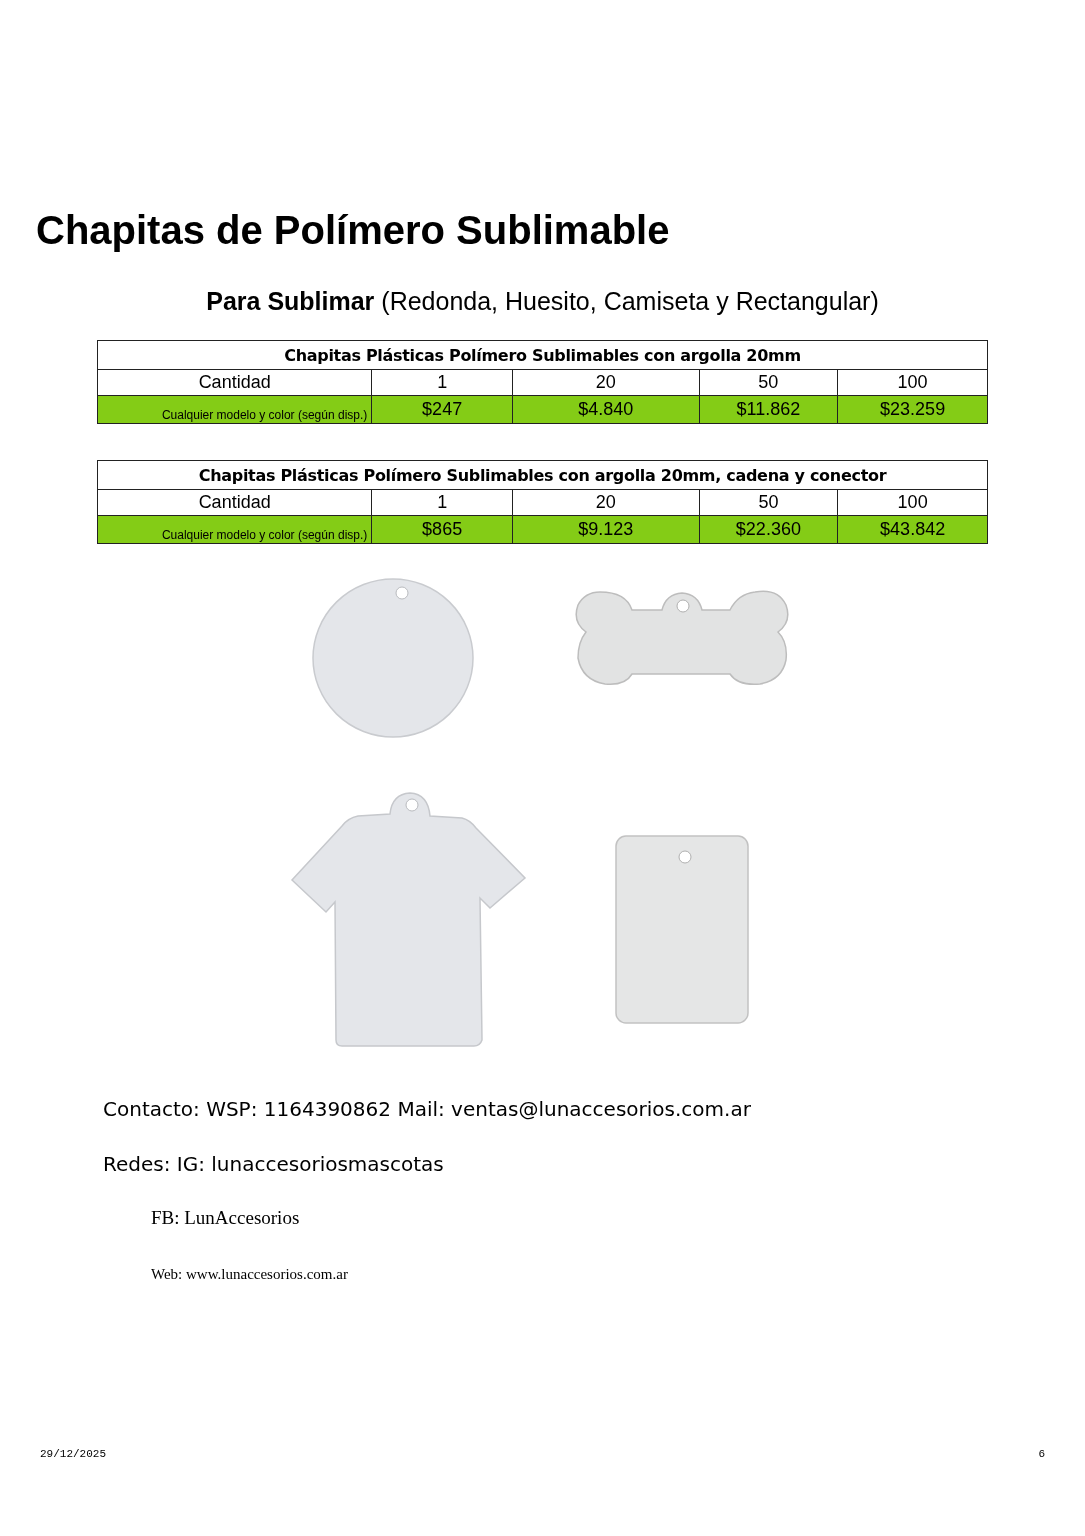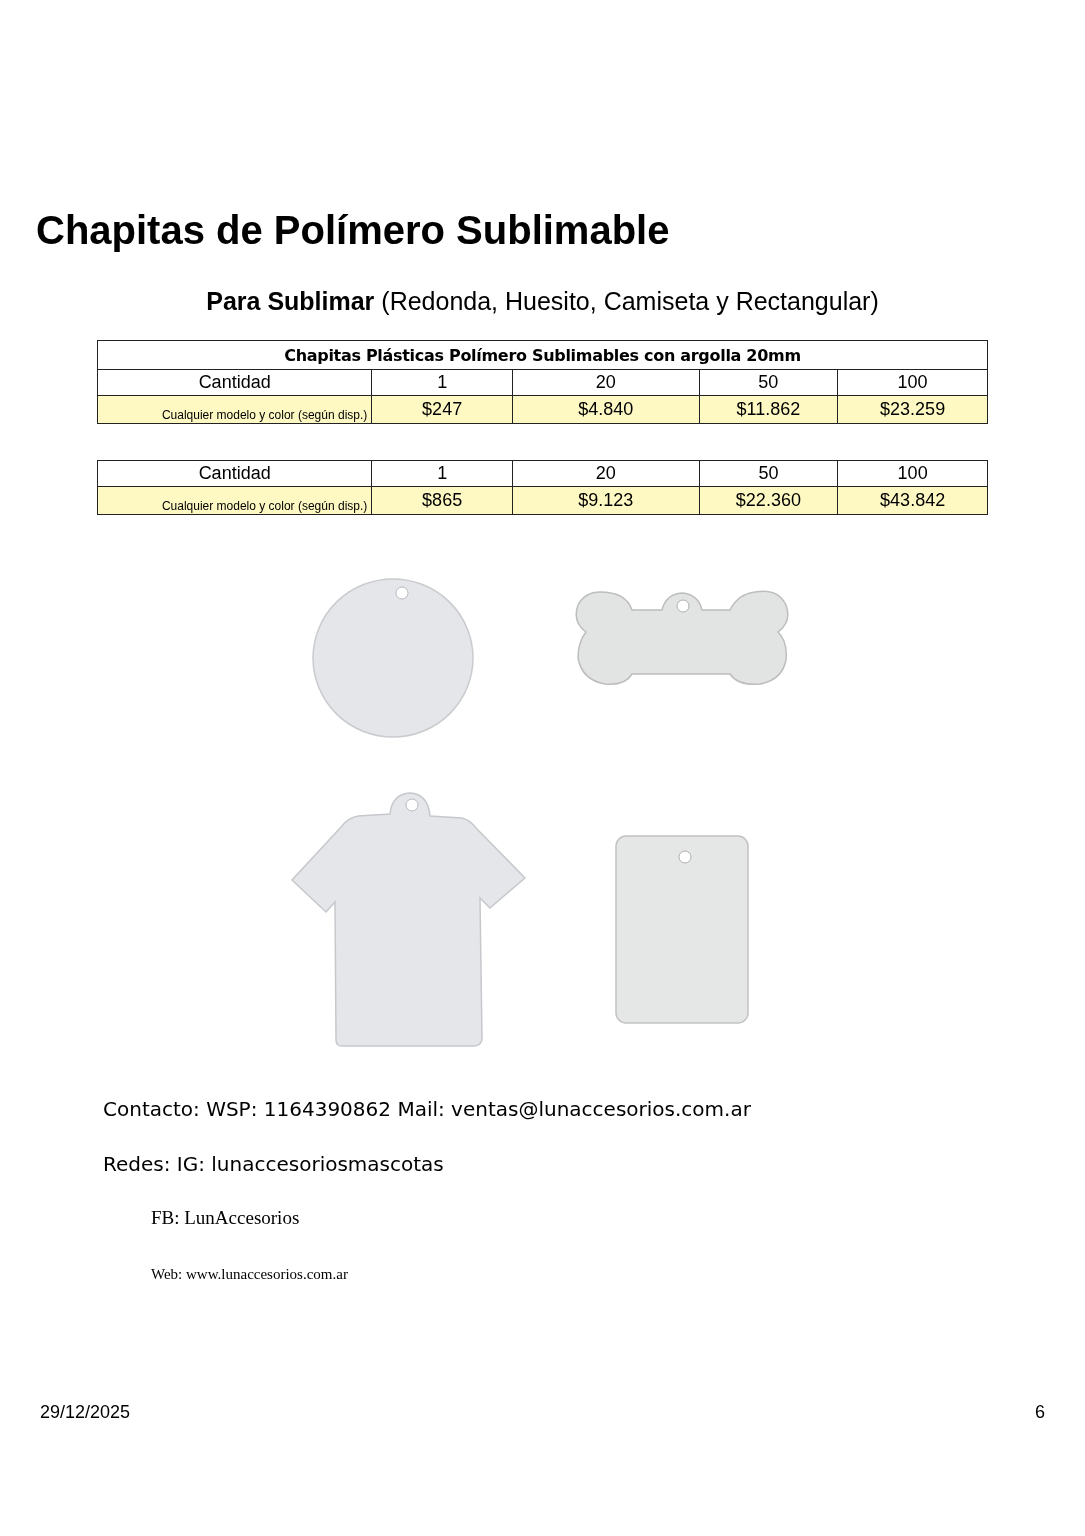--- a/index.html
+++ b/index.html
@@ -16,32 +16,32 @@
   table.price {
     position: absolute; left: 97px; width: 891px; border-collapse: collapse;
     font-family: "Liberation Sans", sans-serif;
   }
   table.price td { border: 1.5px solid #222; padding: 0; text-align: center; }
   table.price td.caption {
     font-family: "DejaVu Sans", sans-serif; font-weight: bold; font-size: 16px; height: 28px;
     letter-spacing: -0.3px;
   }
   table.price tr.qty td { font-size: 18px; height: 25px; }
-  table.price tr.prices td { background: #fef9c3; font-size: 18px; height: 26px; }
+  table.price tr.prices td { background: #84cc16; font-size: 18px; height: 26px; }
   table.price tr.prices td.label { font-size: 12px; text-align: right; padding-right: 4px; vertical-align: bottom; padding-bottom: 1px; }
   .c0 { width: 274px; } .c1 { width: 140px; } .c2 { width: 186px; } .c3 { width: 138px; } .c4 { width: 149px; }
   #t1 { top: 340px; }
   #t2 { top: 460px; }
   .img { position: absolute; }
   .contact {
     position: absolute; left: 103px; font-size: 17px;
   }
   .sans { font-family: "DejaVu Sans", sans-serif; font-size: 20px; }
   .serif { font-family: "Liberation Serif", serif; margin-left: 48px; }
-  .footer { position: absolute; top: 1402px; font-family: Liberation Sans, sans-serif; font-size: 18px; }
+  .footer { position: absolute; top: 1448px; font-family: Liberation Mono, monospace; font-size: 11px; }
 </style>
 </head>
 <body>
 
 <div class="title">Chapitas de Polímero Sublimable</div>
 <div class="subtitle"><b>Para Sublimar</b><span> (Redonda, Huesito, Camiseta y Rectangular)</span></div>
 
 <table class="price" id="t1">
   <tbody>
       <tr>
@@ -59,20 +59,23 @@
     <td>$247</td>
     <td>$4.840</td>
     <td>$11.862</td>
     <td>$23.259</td>
   </tr>
 </tbody>
   </table>
 
 <table class="price" id="t2">
   <tbody>
+      <tr>
+        <td colspan="5" class="caption">Chapitas Plásticas Polímero Sublimables con argolla 20mm, cadena y conector</td>
+      </tr>
   <tr class="qty">
     <td class="c0">Cantidad</td>
     <td class="c1">1</td>
     <td class="c2">20</td>
     <td class="c3">50</td>
     <td class="c4">100</td>
   </tr>
   <tr class="prices">
     <td class="label">Cualquier modelo y color (según disp.)</td>
     <td>$865</td>

